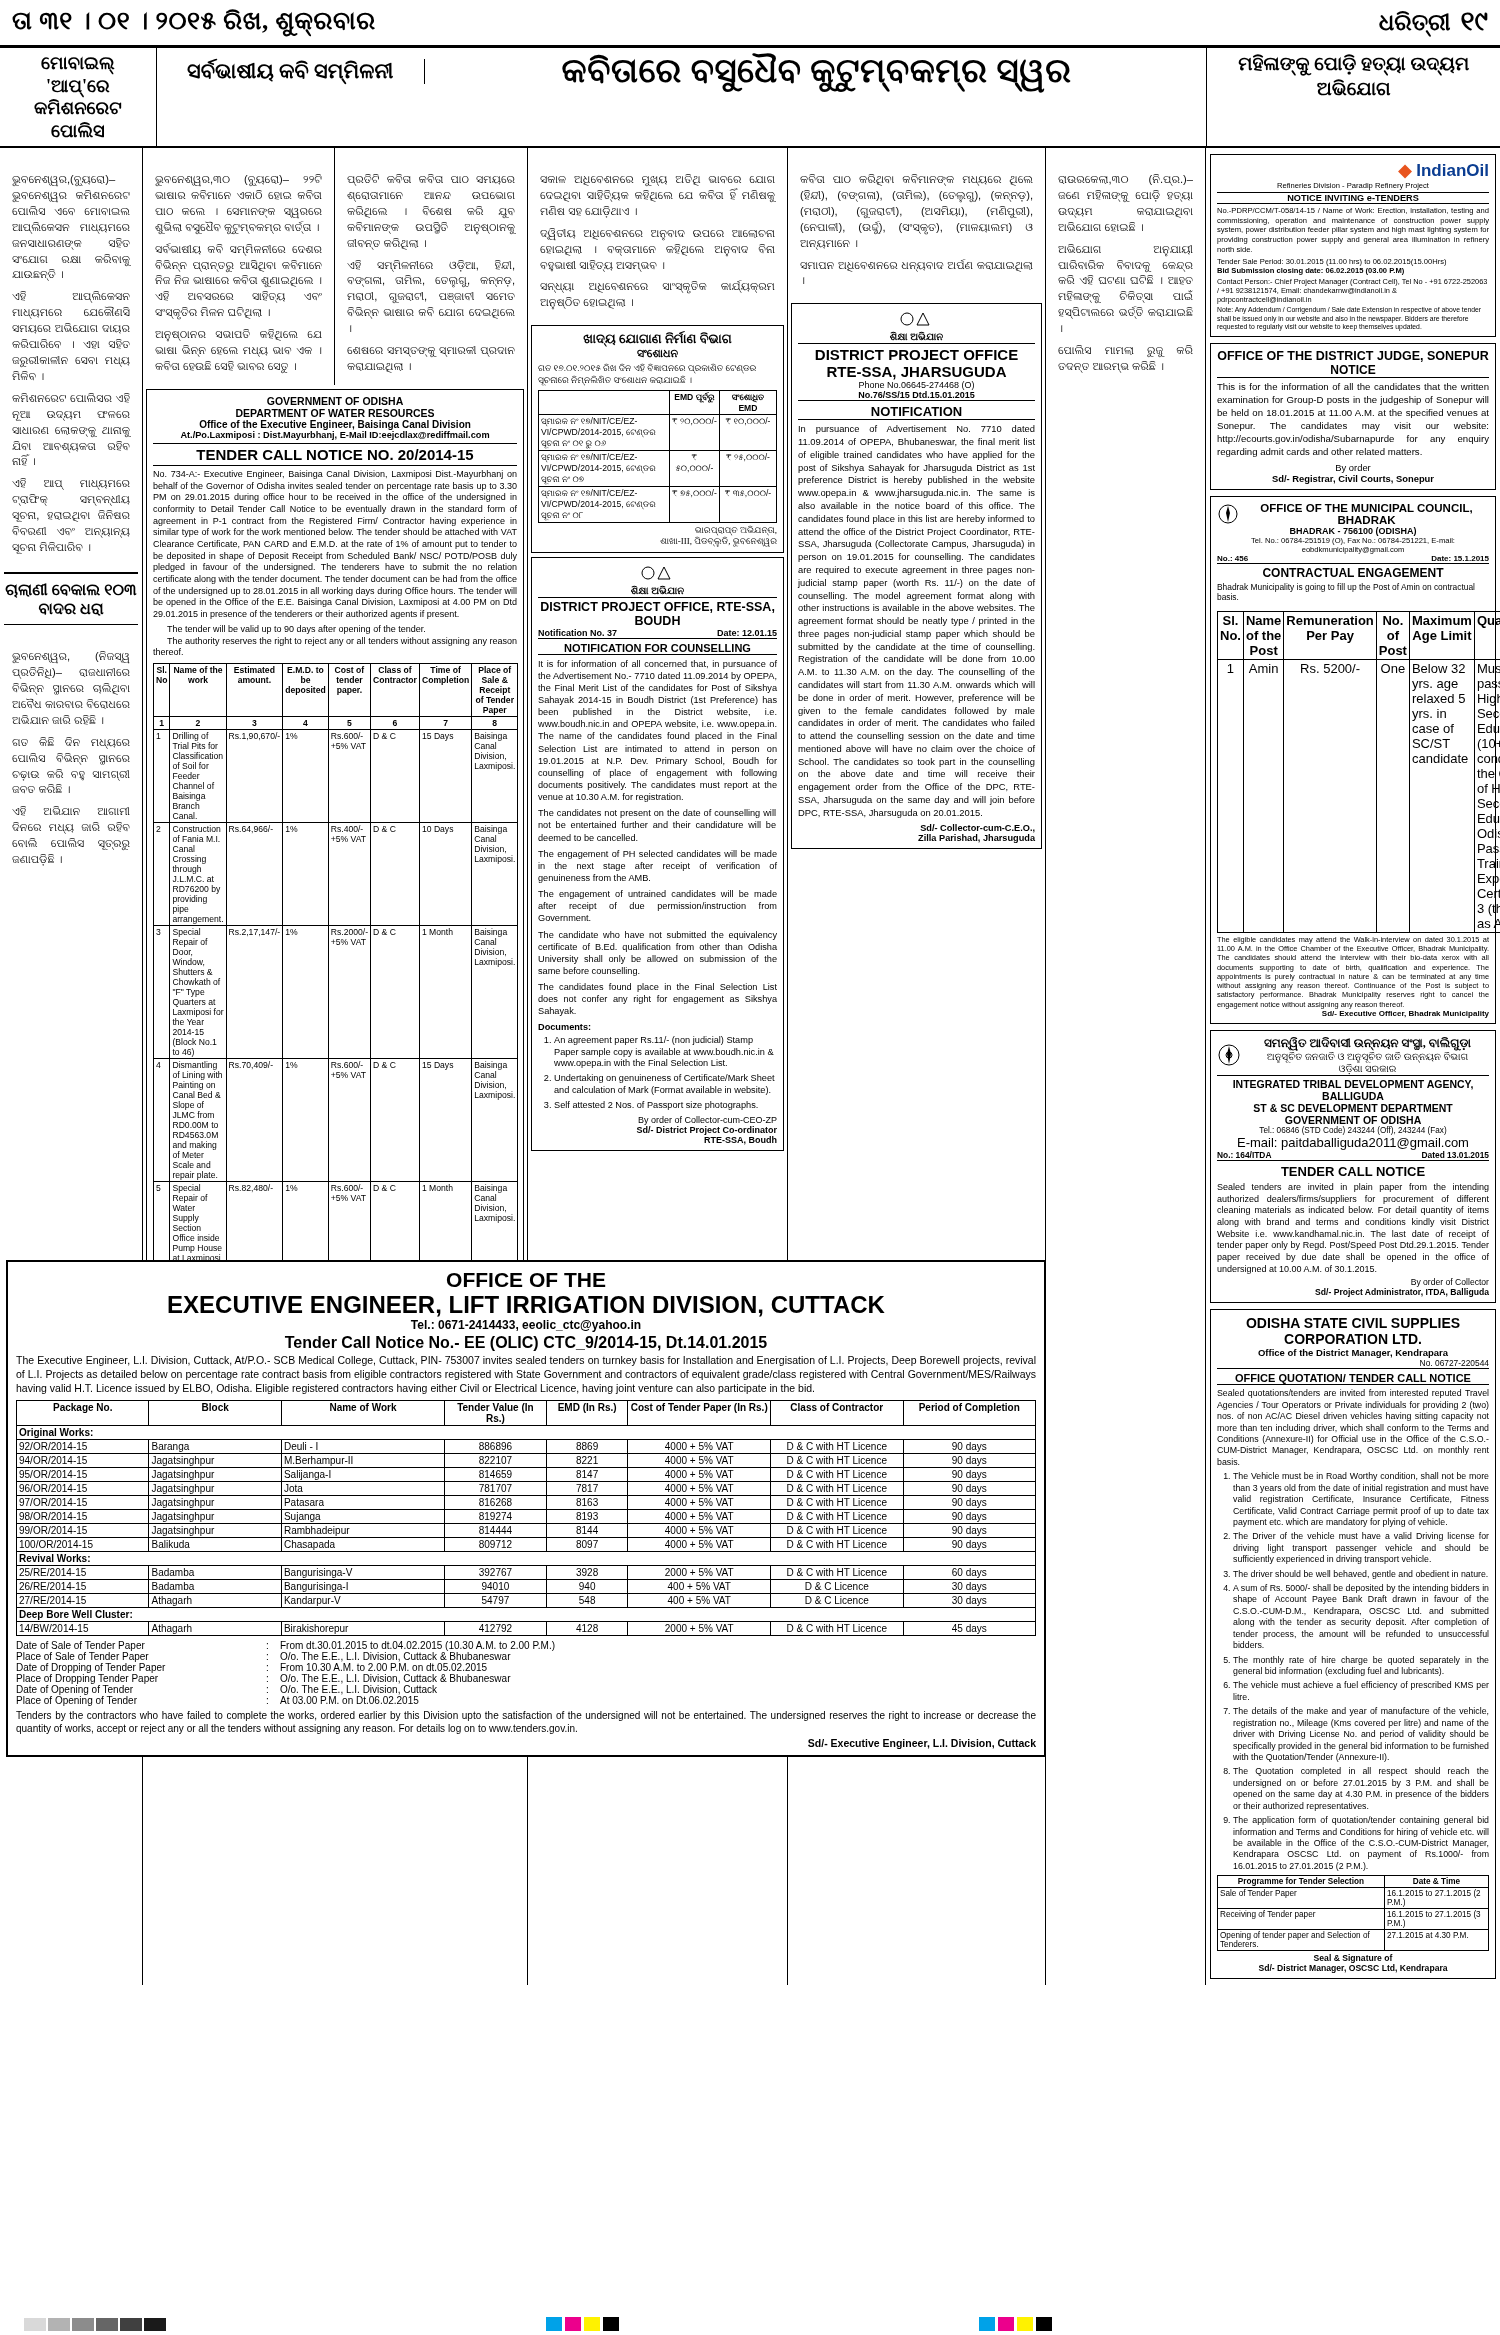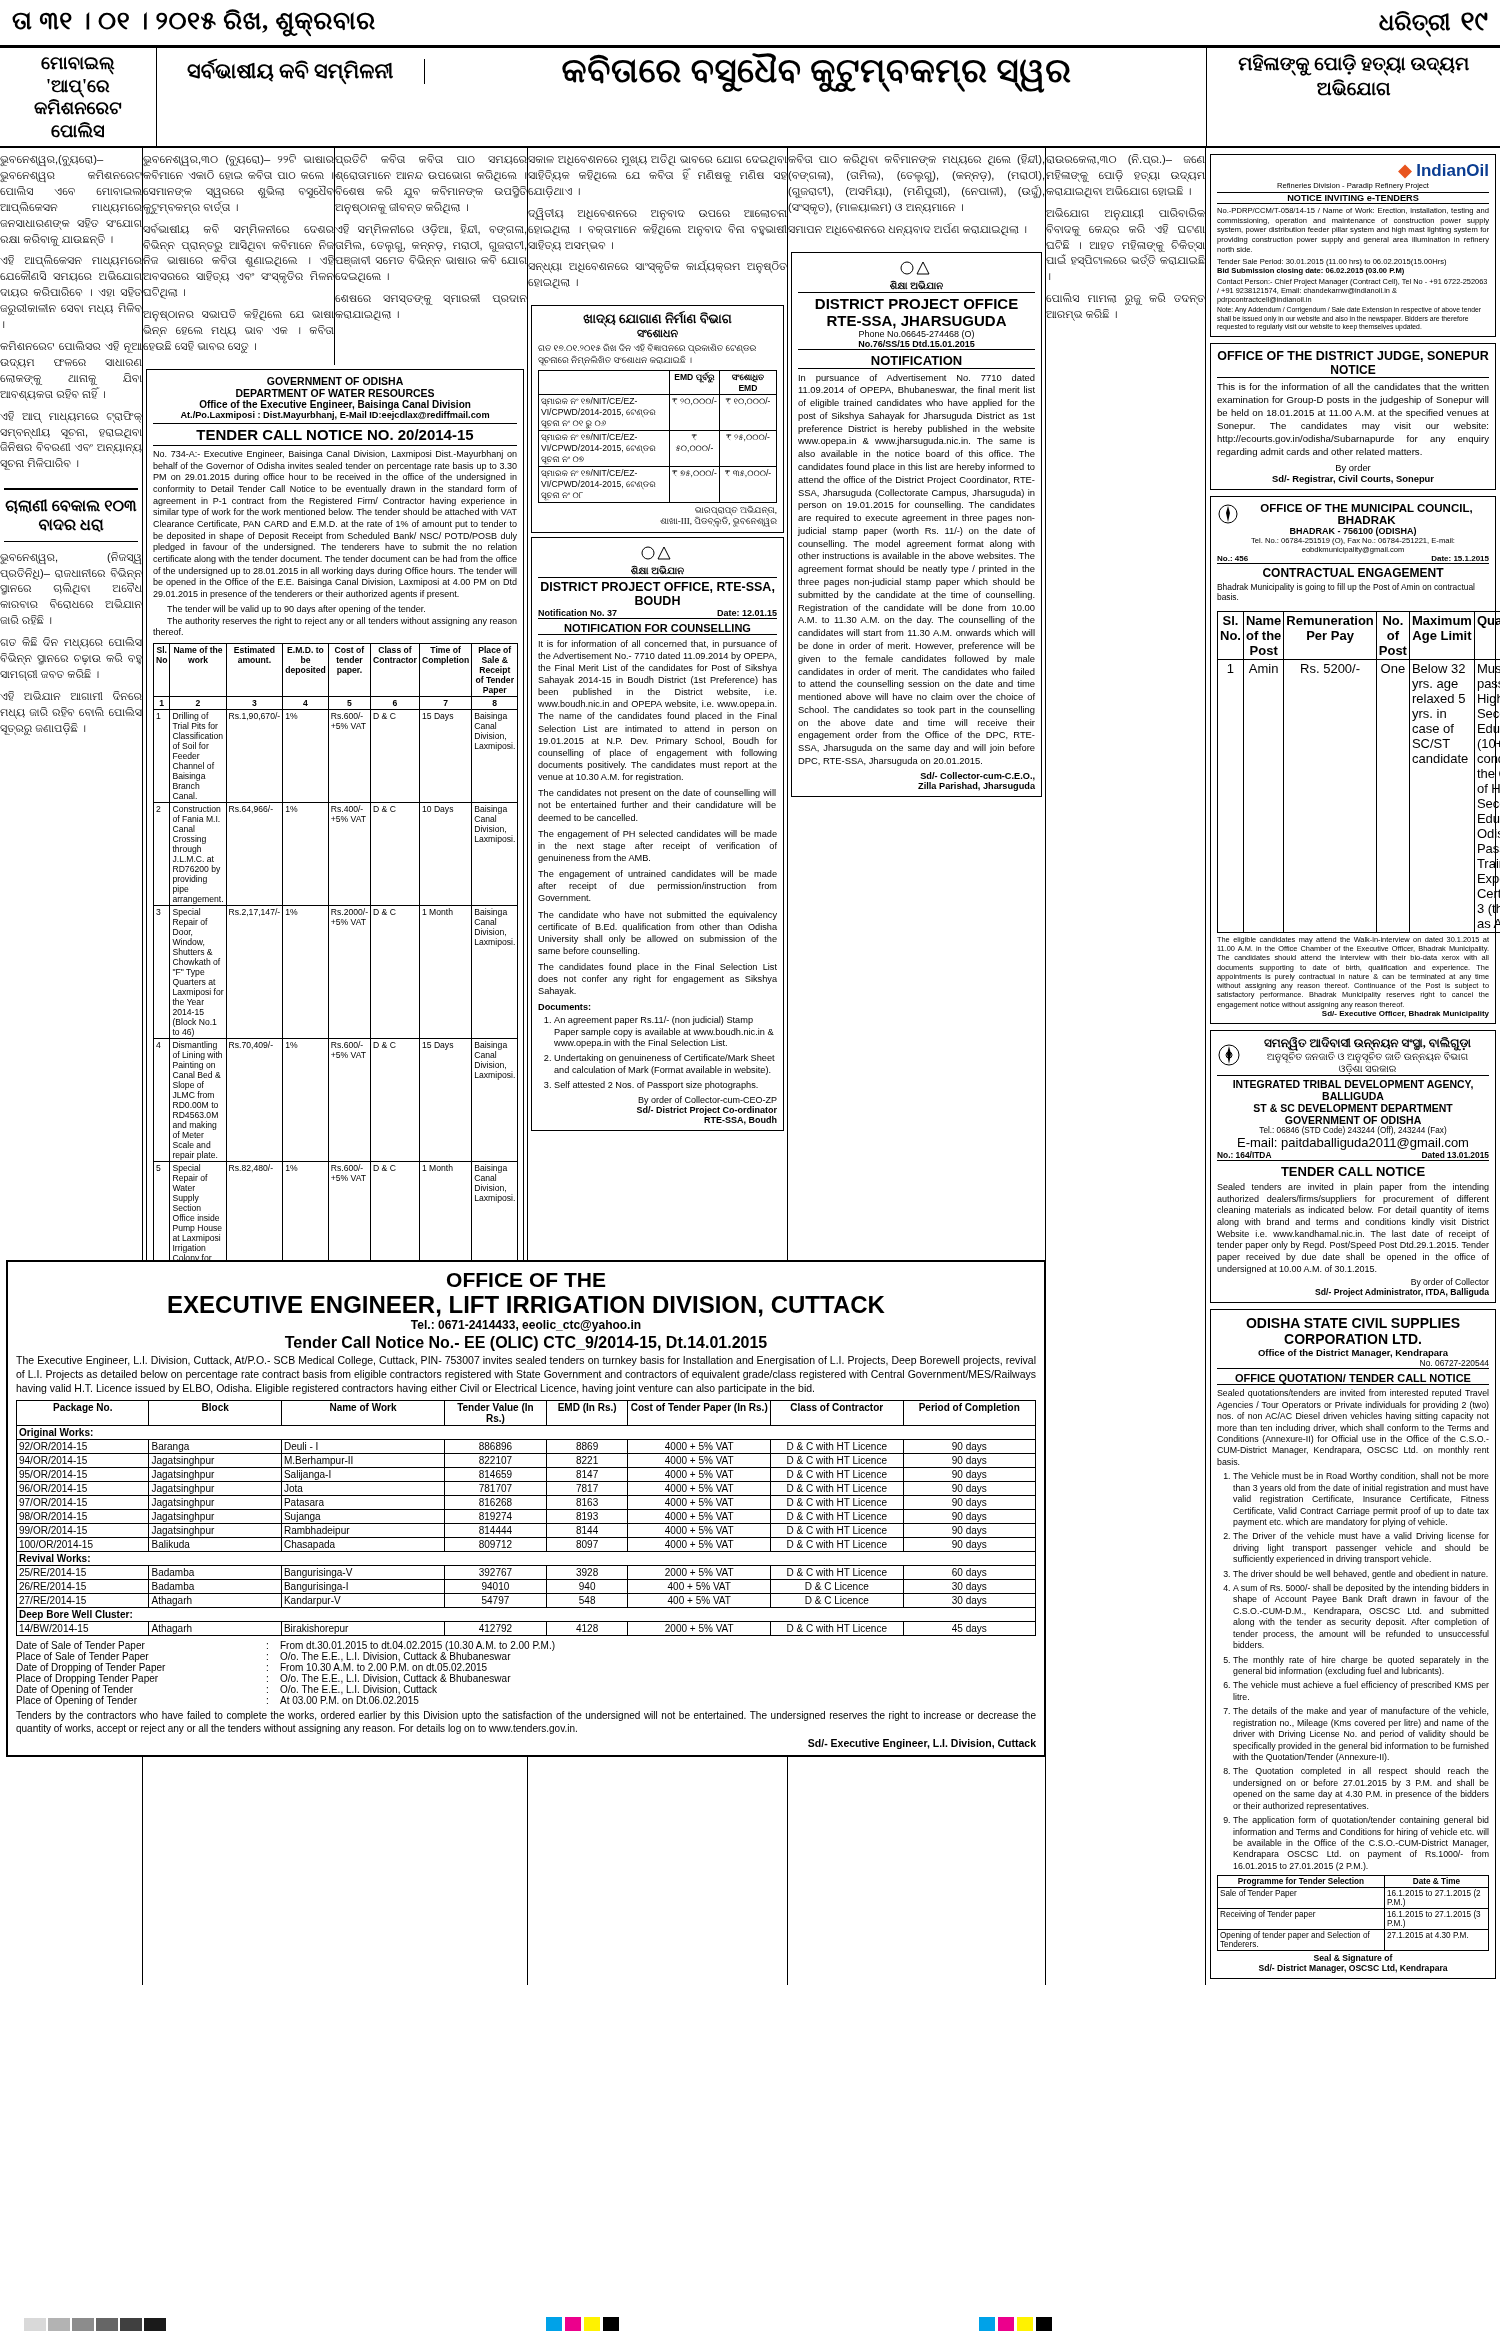--- a/index.html
+++ b/index.html
@@ -40,22 +40,23 @@
   .gcol { padding: 0; }
   .g1 { width: 143px; border-right:1px solid #000; }
   .g2 { width: 385px; border-right:1px solid #000; }
   .g3 { width: 260px; border-right:1px solid #000; }
   .g4 { width: 258px; border-right:1px solid #000; }
   .g5 { width: 160px; border-right:1px solid #000; }
   .g6 { width: 294px; }
 
   .body-od {
     font-size: 11.2px; line-height: 1.42; text-align: justify;
-    color:#111; padding: 4px 0;
+    color:#111; padding: 4px 12px;
     font-family: "Liberation Sans", sans-serif;
+    margin-top: 20px;
   }
   .body-od p { margin: 0 0 6px 0; }
 
   
   .box { border:1px solid #000; margin: 6px 4px; padding: 5px 6px; }
   .ctr { text-align:center; }
   .b { font-weight:bold; }
 
   .eng { font-family:"Liberation Sans", sans-serif; }
   .just { text-align: justify; }

